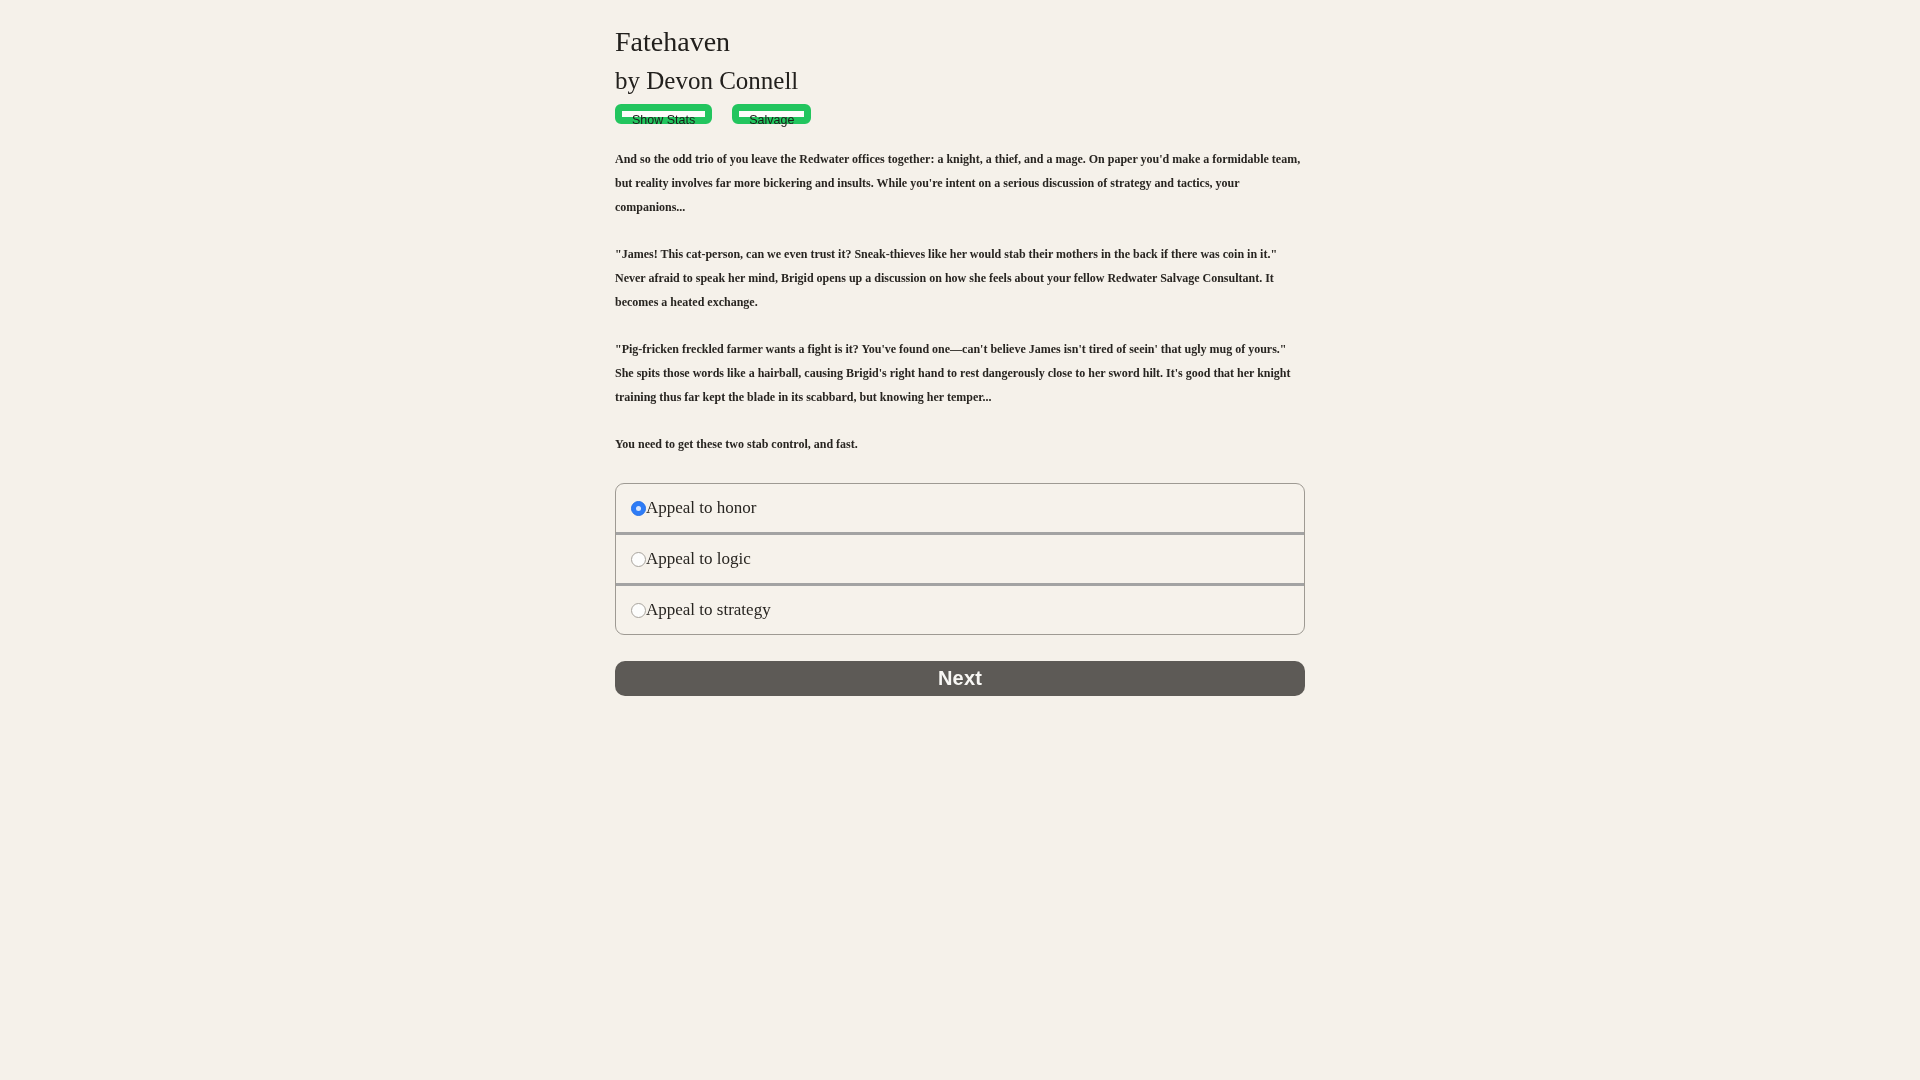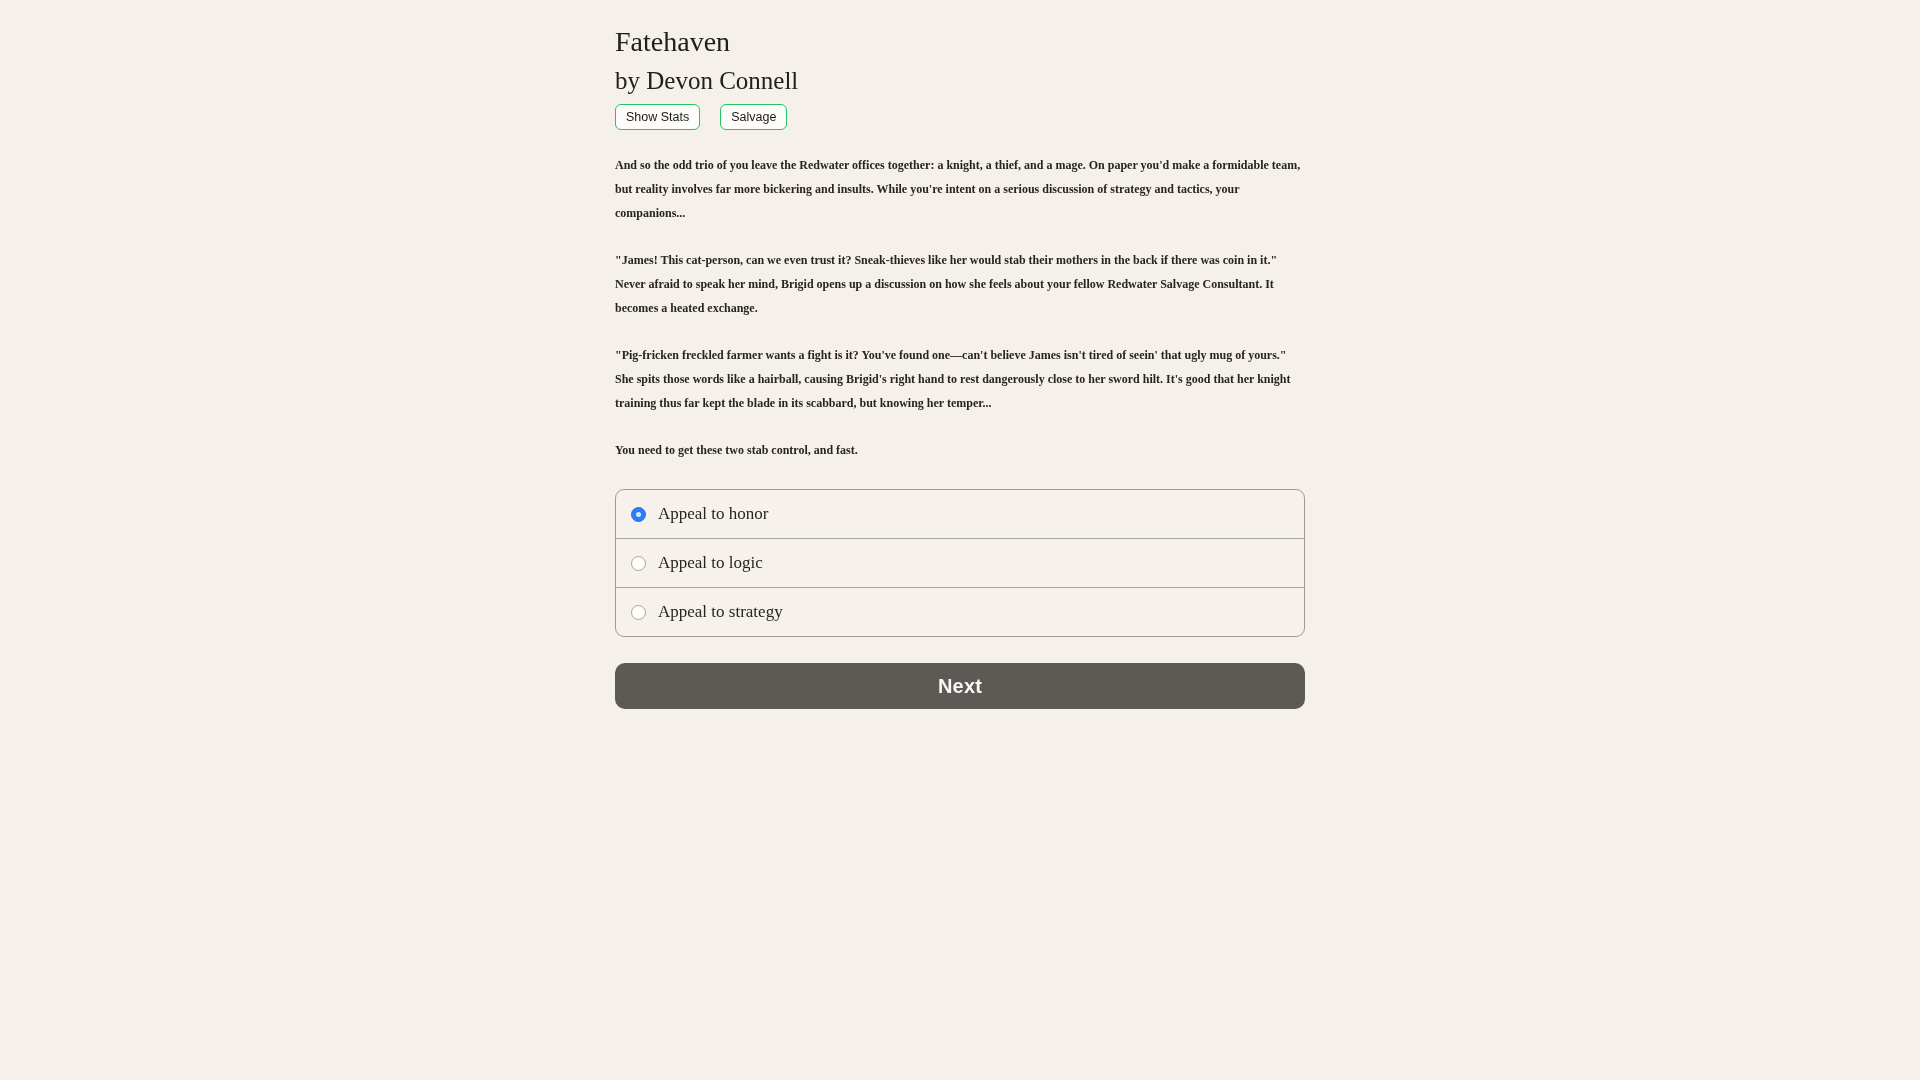--- a/index.html
+++ b/index.html
@@ -37,24 +37,24 @@
     margin-top: 10px;
     display: flex;
     gap: 20px;
     align-items: center;
   }
   .small-btn {
     font-family: "Liberation Sans", sans-serif;
     font-size: 12.5px;
     color: #1c1b19;
     background: #fdfcfa;
-    border: 1px solid #22c55e;
+    border: 7px solid #22c55e;
     border-radius: 6px;
     padding: 2px 10px;
-    height: 26px;
+    height: 20px;
     line-height: 15px;
     box-sizing: border-box;
     cursor: pointer;
   }
   .story {
     margin-top: 0;
   }
   .story p {
     font-size: 12px;
     line-height: 24px;
@@ -66,25 +66,24 @@
     border: 1px solid #9e9a93;
     border-radius: 9px;
     background: #f6f2eb;
     overflow: hidden;
   }
   .choice-row {
     display: flex;
     align-items: center;
     height: 48px;
     padding: 0 15px;
-    gap: 12px;
     cursor: pointer;
   }
   .choice-row + .choice-row {
-    border-top: 1px solid #a3a3a3;
+    border-top: 3px solid #a3a3a3;
   }
   .radio {
     width: 15px;
     height: 15px;
     border-radius: 50%;
     background: #fdfdfc;
     border: 1px solid #a8a49d;
     box-sizing: border-box;
     position: relative;
     flex: 0 0 auto;
@@ -104,21 +103,21 @@
     background: #d8e6fc;
   }
   .choice-label {
     font-size: 17px;
     color: #282521;
   }
   .next-btn {
     display: block;
     width: 100%;
     margin-top: 26px;
-    height: 46px;
+    height: 35px;
     background: #5d5a56;
     border: none;
     border-radius: 10px;
     color: #f8f7f4;
     font-family: "Liberation Sans", sans-serif;
     font-size: 20px;
     font-weight: 700;
     letter-spacing: 0.2px;
     cursor: pointer;
   }

